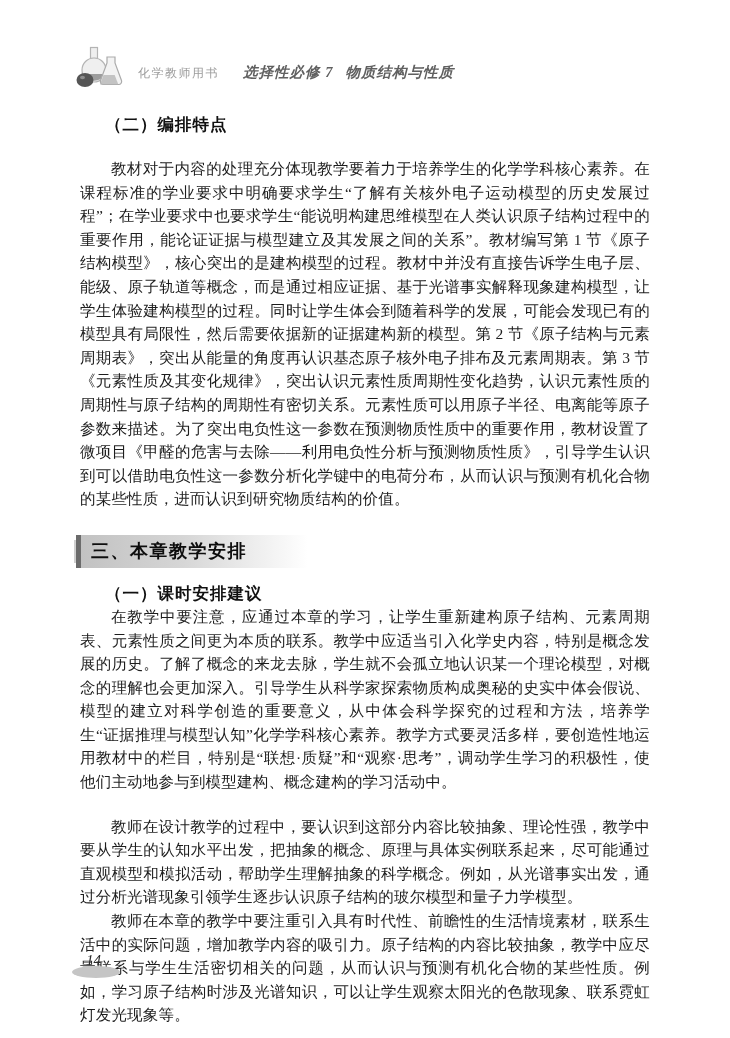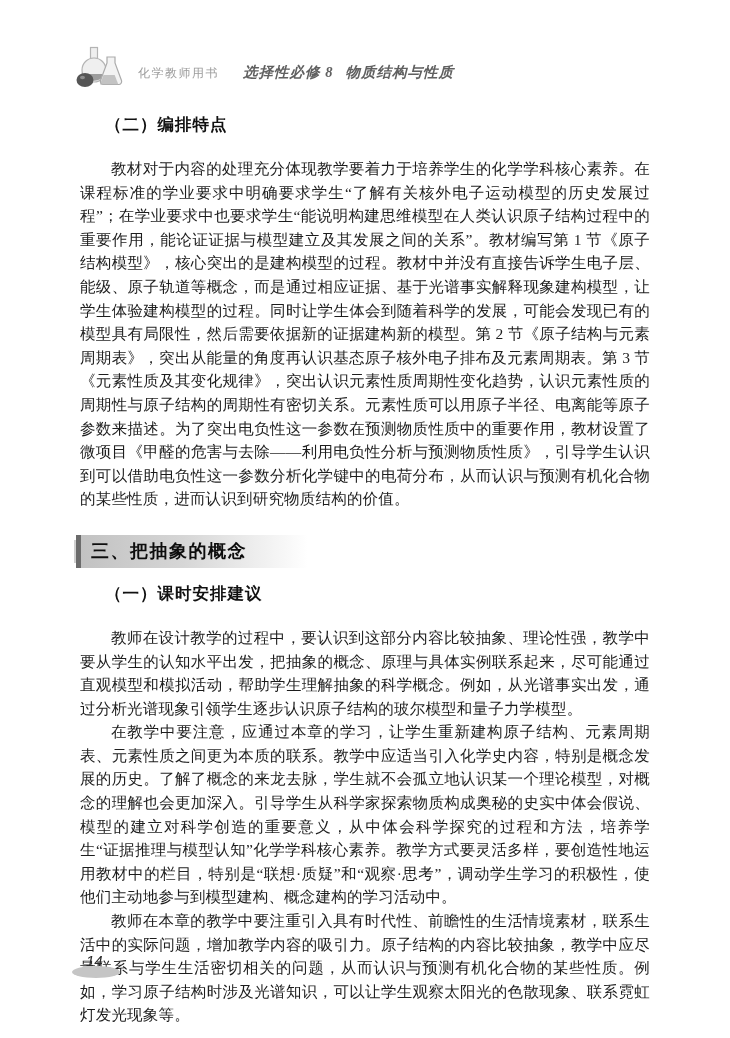--- a/index.html
+++ b/index.html
@@ -75,21 +75,21 @@
     position: absolute; left: 82px; top: 952px;
     width: 60px; height: 30px;
   }
   .folio .shadow {
     position: absolute; left: -10px; top: 14px;
     width: 48px; height: 12px;
     background: #c5c5c5; border-radius: 50%;
   }
   .folio .num {
     position: absolute; left: 4px; top: 0;
-    font-family: Liberation Sans, sans-serif;
+    font-family: Liberation Serif, serif;
     font-size: 15px; color: #2b2b2b; font-style: italic;
   }
 </style>
 </head>
 <body>
 
 <div class="page">
 
   <div class="running-head">
     <svg class="logo" viewBox="0 0 48 42" xmlns="http://www.w3.org/2000/svg">
@@ -99,39 +99,39 @@
       <path d="M7.2,28 a12,12 0 0 0 21.6,0 z" fill="#9c9c9c"></path>
 
       <ellipse cx="9" cy="34" rx="8.5" ry="7" fill="#555555"></ellipse>
       <ellipse cx="6.5" cy="31.5" rx="2.5" ry="1.8" fill="#8d8d8d"></ellipse>
 
       <path d="M31,11 h8 v6 l6.5,17.5 a3,3 0 0 1 -2.8,4 h-15.4 a3,3 0 0 1 -2.8,-4 L31,17 z" fill="#f3f3f3" stroke="#ababab" stroke-width="1.2"></path>
       <path d="M27.5,29 l11.2,0 3.6,9.5 h-18.4 z" fill="#b7b7b7" opacity="0.8"></path>
     </svg>
     <div class="head-text">
       <span class="book-title">化学教师用书</span>
-      <span class="head-volume">选择性必修 8</span>
+      <span class="head-volume">选择性必修 7</span>
       <span class="head-subject">物质结构与性质</span>
     </div>
   </div>
 
   <div class="content">
 
     <h3 class="sub-heading h-bianpai">（二）编排特点</h3>
 
     <p class="body-para para-first">教材对于内容的处理充分体现教学要着力于培养学生的化学学科核心素养。在课程标准的学业要求中明确要求学生“了解有关核外电子运动模型的历史发展过程”；在学业要求中也要求学生“能说明构建思维模型在人类认识原子结构过程中的重要作用，能论证证据与模型建立及其发展之间的关系”。教材编写第 1 节《原子结构模型》，核心突出的是建构模型的过程。教材中并没有直接告诉学生电子层、能级、原子轨道等概念，而是通过相应证据、基于光谱事实解释现象建构模型，让学生体验建构模型的过程。同时让学生体会到随着科学的发展，可能会发现已有的模型具有局限性，然后需要依据新的证据建构新的模型。第 2 节《原子结构与元素周期表》，突出从能量的角度再认识基态原子核外电子排布及元素周期表。第 3 节《元素性质及其变化规律》，突出认识元素性质周期性变化趋势，认识元素性质的周期性与原子结构的周期性有密切关系。元素性质可以用原子半径、电离能等原子参数来描述。为了突出电负性这一参数在预测物质性质中的重要作用，教材设置了微项目《甲醛的危害与去除——利用电负性分析与预测物质性质》，引导学生认识到可以借助电负性这一参数分析化学键中的电荷分布，从而认识与预测有机化合物的某些性质，进而认识到研究物质结构的价值。</p>
 
     <div class="section-bar">
-      <h2>三、把抽象的概念</h2>
+      <h2>三、本章教学安排</h2>
     </div>
 
     <h3 class="sub-heading h-keshi">（一）课时安排建议</h3>
 
+    <p class="body-para">在教学中要注意，应通过本章的学习，让学生重新建构原子结构、元素周期表、元素性质之间更为本质的联系。教学中应适当引入化学史内容，特别是概念发展的历史。了解了概念的来龙去脉，学生就不会孤立地认识某一个理论模型，对概念的理解也会更加深入。引导学生从科学家探索物质构成奥秘的史实中体会假说、模型的建立对科学创造的重要意义，从中体会科学探究的过程和方法，培养学生“证据推理与模型认知”化学学科核心素养。教学方式要灵活多样，要创造性地运用教材中的栏目，特别是“联想·质疑”和“观察·思考”，调动学生学习的积极性，使他们主动地参与到模型建构、概念建构的学习活动中。</p>
     <p class="body-para para-first">教师在设计教学的过程中，要认识到这部分内容比较抽象、理论性强，教学中要从学生的认知水平出发，把抽象的概念、原理与具体实例联系起来，尽可能通过直观模型和模拟活动，帮助学生理解抽象的科学概念。例如，从光谱事实出发，通过分析光谱现象引领学生逐步认识原子结构的玻尔模型和量子力学模型。</p>
-    <p class="body-para">在教学中要注意，应通过本章的学习，让学生重新建构原子结构、元素周期表、元素性质之间更为本质的联系。教学中应适当引入化学史内容，特别是概念发展的历史。了解了概念的来龙去脉，学生就不会孤立地认识某一个理论模型，对概念的理解也会更加深入。引导学生从科学家探索物质构成奥秘的史实中体会假说、模型的建立对科学创造的重要意义，从中体会科学探究的过程和方法，培养学生“证据推理与模型认知”化学学科核心素养。教学方式要灵活多样，要创造性地运用教材中的栏目，特别是“联想·质疑”和“观察·思考”，调动学生学习的积极性，使他们主动地参与到模型建构、概念建构的学习活动中。</p>
     <p class="body-para">教师在本章的教学中要注重引入具有时代性、前瞻性的生活情境素材，联系生活中的实际问题，增加教学内容的吸引力。原子结构的内容比较抽象，教学中应尽量联系与学生生活密切相关的问题，从而认识与预测有机化合物的某些性质。例如，学习原子结构时涉及光谱知识，可以让学生观察太阳光的色散现象、联系霓虹灯发光现象等。</p>
 
   </div>
 
   <div class="folio">
     <div class="shadow"></div>
     <div class="num">14</div>
   </div>
 
 </div>

